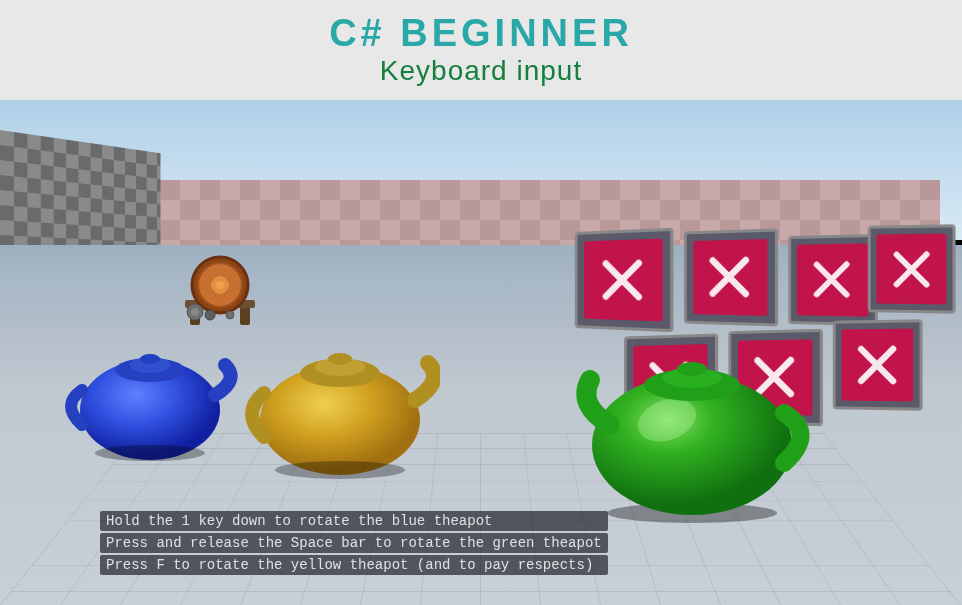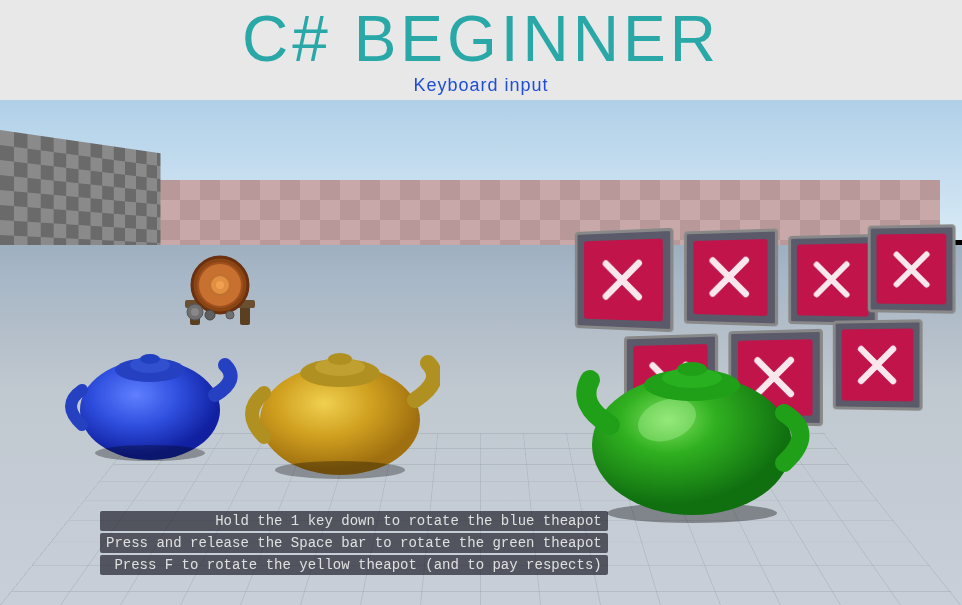--- a/index.html
+++ b/index.html
@@ -22,41 +22,40 @@
       width: 100%;
       height: 100px;
       background: #e8e8e8;
       display: flex;
       flex-direction: column;
       align-items: center;
       justify-content: center;
     }
 
     #header h1 {
-      font-size: 64px;
-      font-weight: 400;
+      font-size: 38px;
+      font-weight: 700;
       color: #2aa8a8;
       letter-spacing: 4px;
       line-height: 1.1;
     }
 
     #header h2 {
-      font-size: 18px;
+      font-size: 28px;
       font-weight: 400;
-      color: #1d4ed8;
+      color: #15803d;
       letter-spacing: 1px;
     }
 
     
     #scene {
       width: 100%;
       height: 505px;
       position: relative;
       overflow: hidden;
-      text-align: right;
     }
 
     
     .sky {
       position: absolute;
       top: 0; left: 0;
       width: 100%;
       height: 140px;
       background: linear-gradient(180deg, #b0d0e8 0%, #c8dff0 60%, #d8eaf5 100%);
     }

